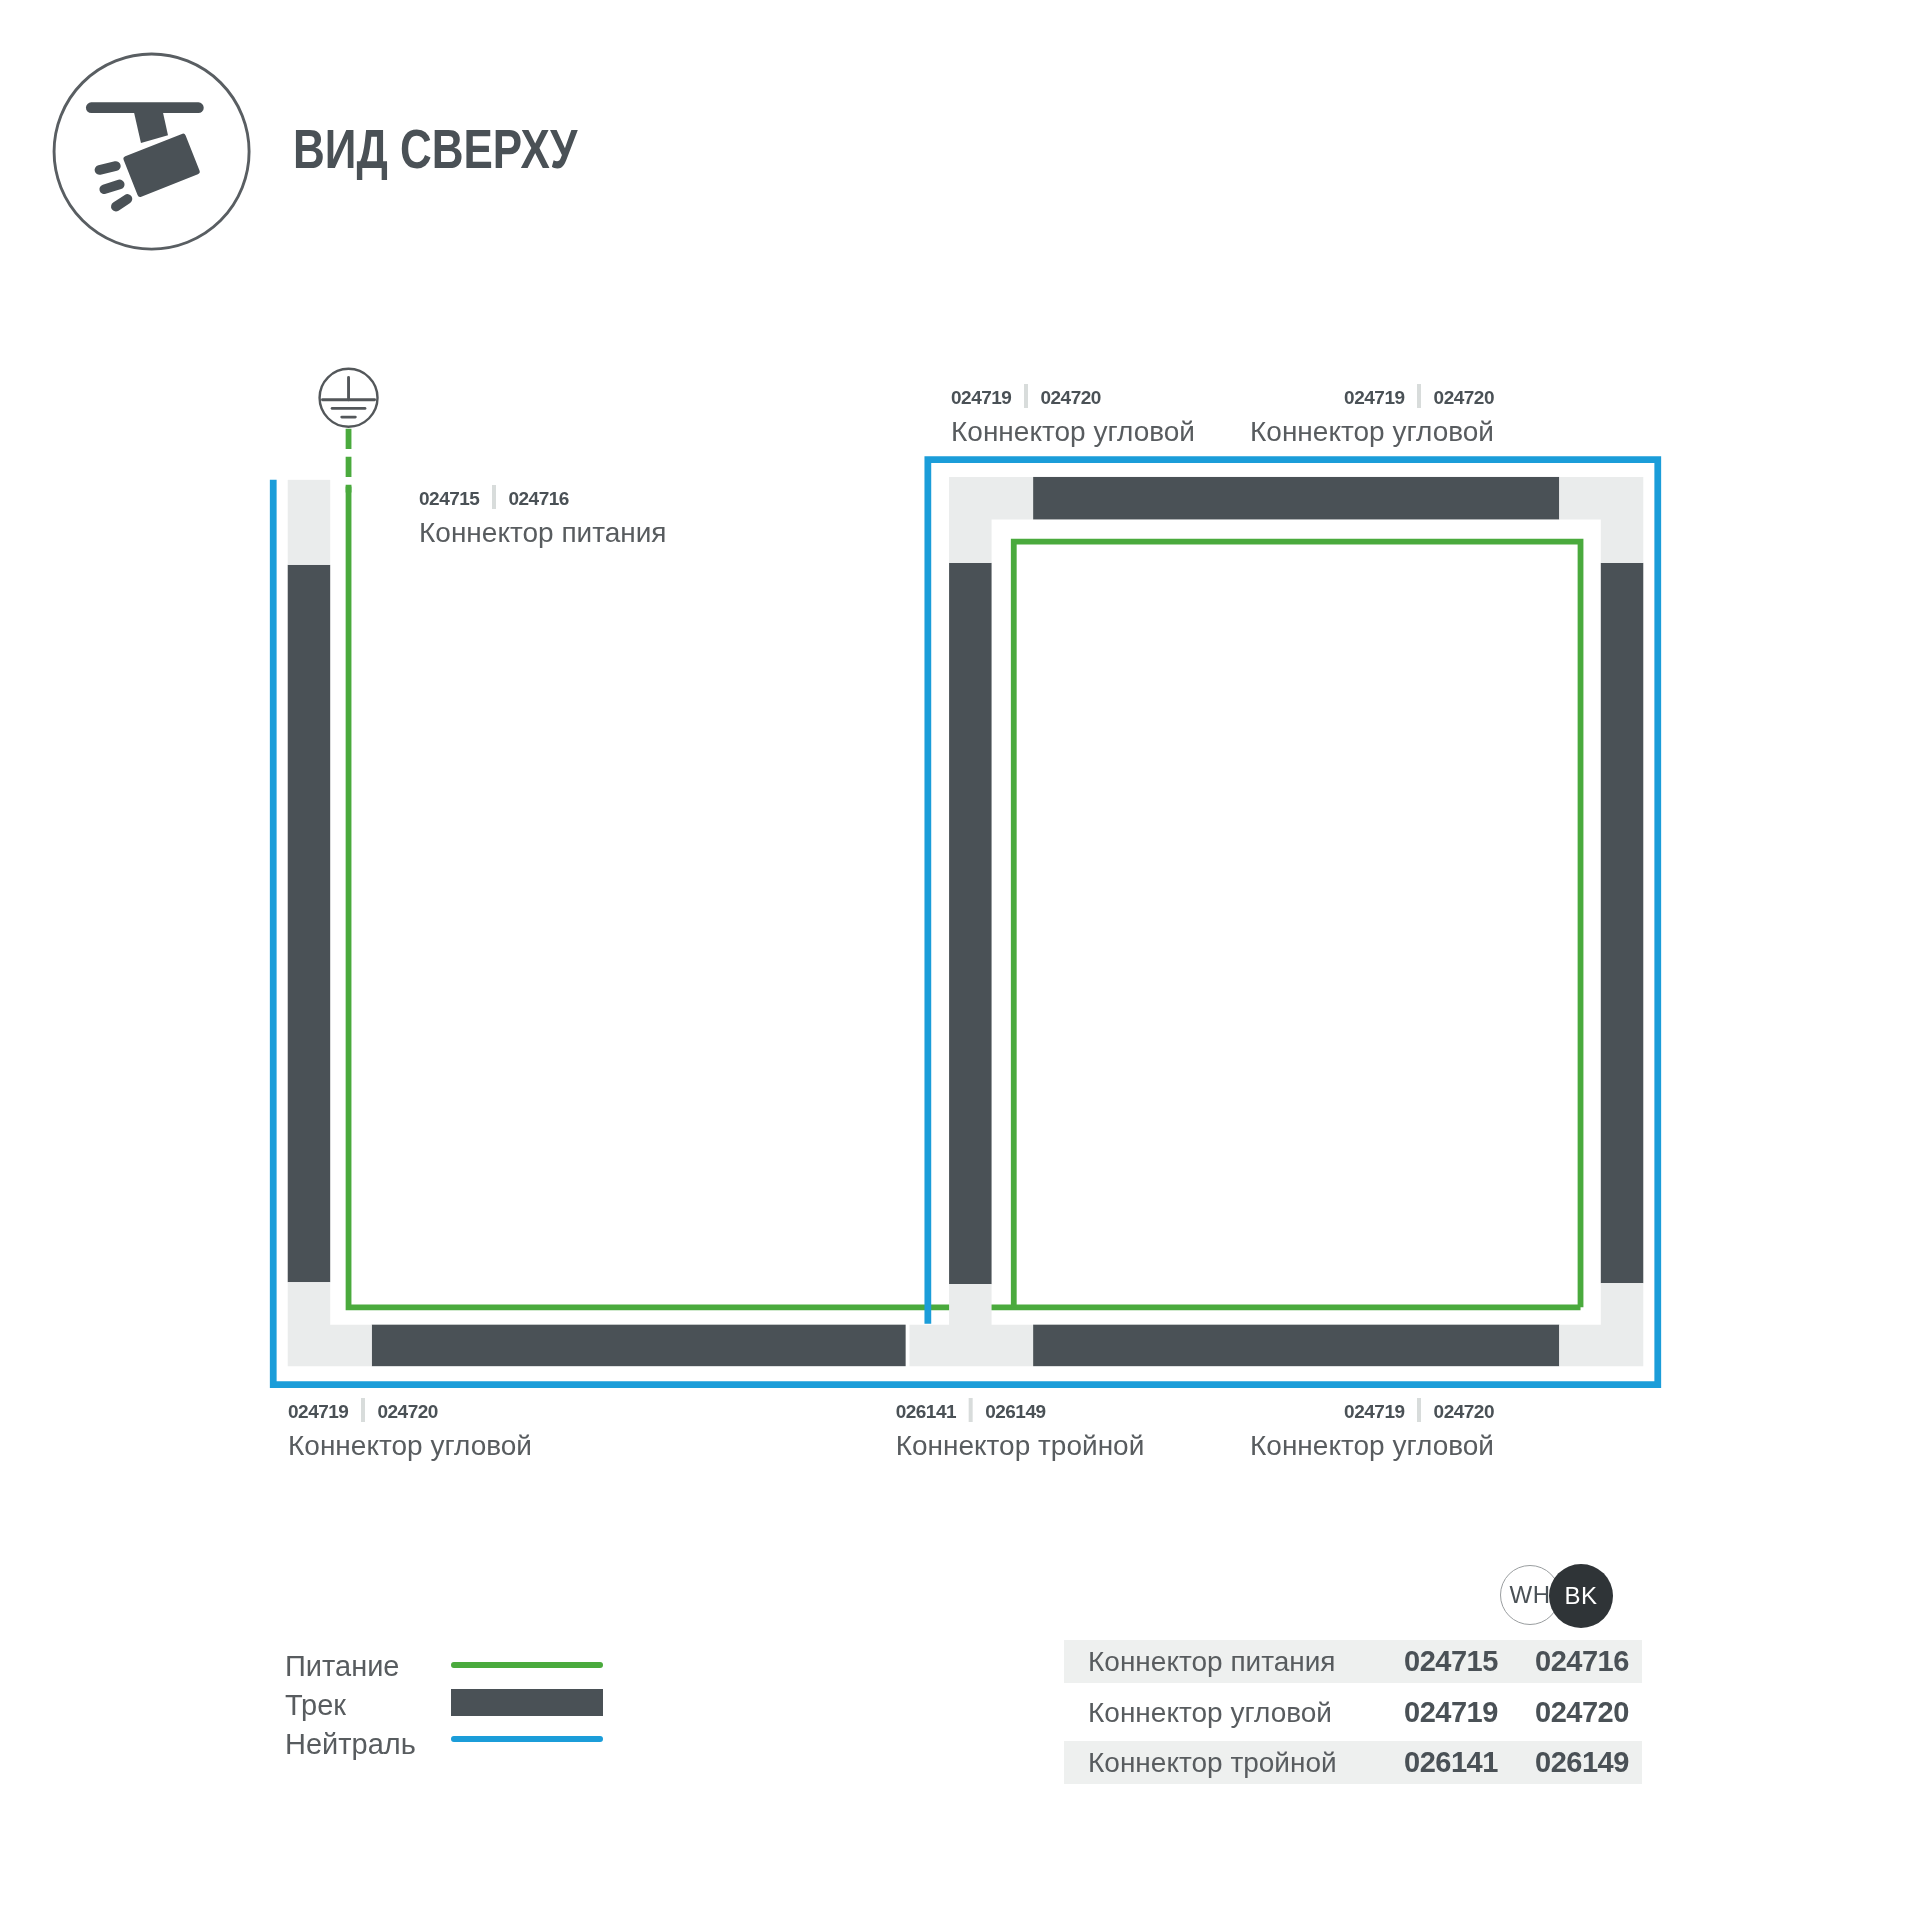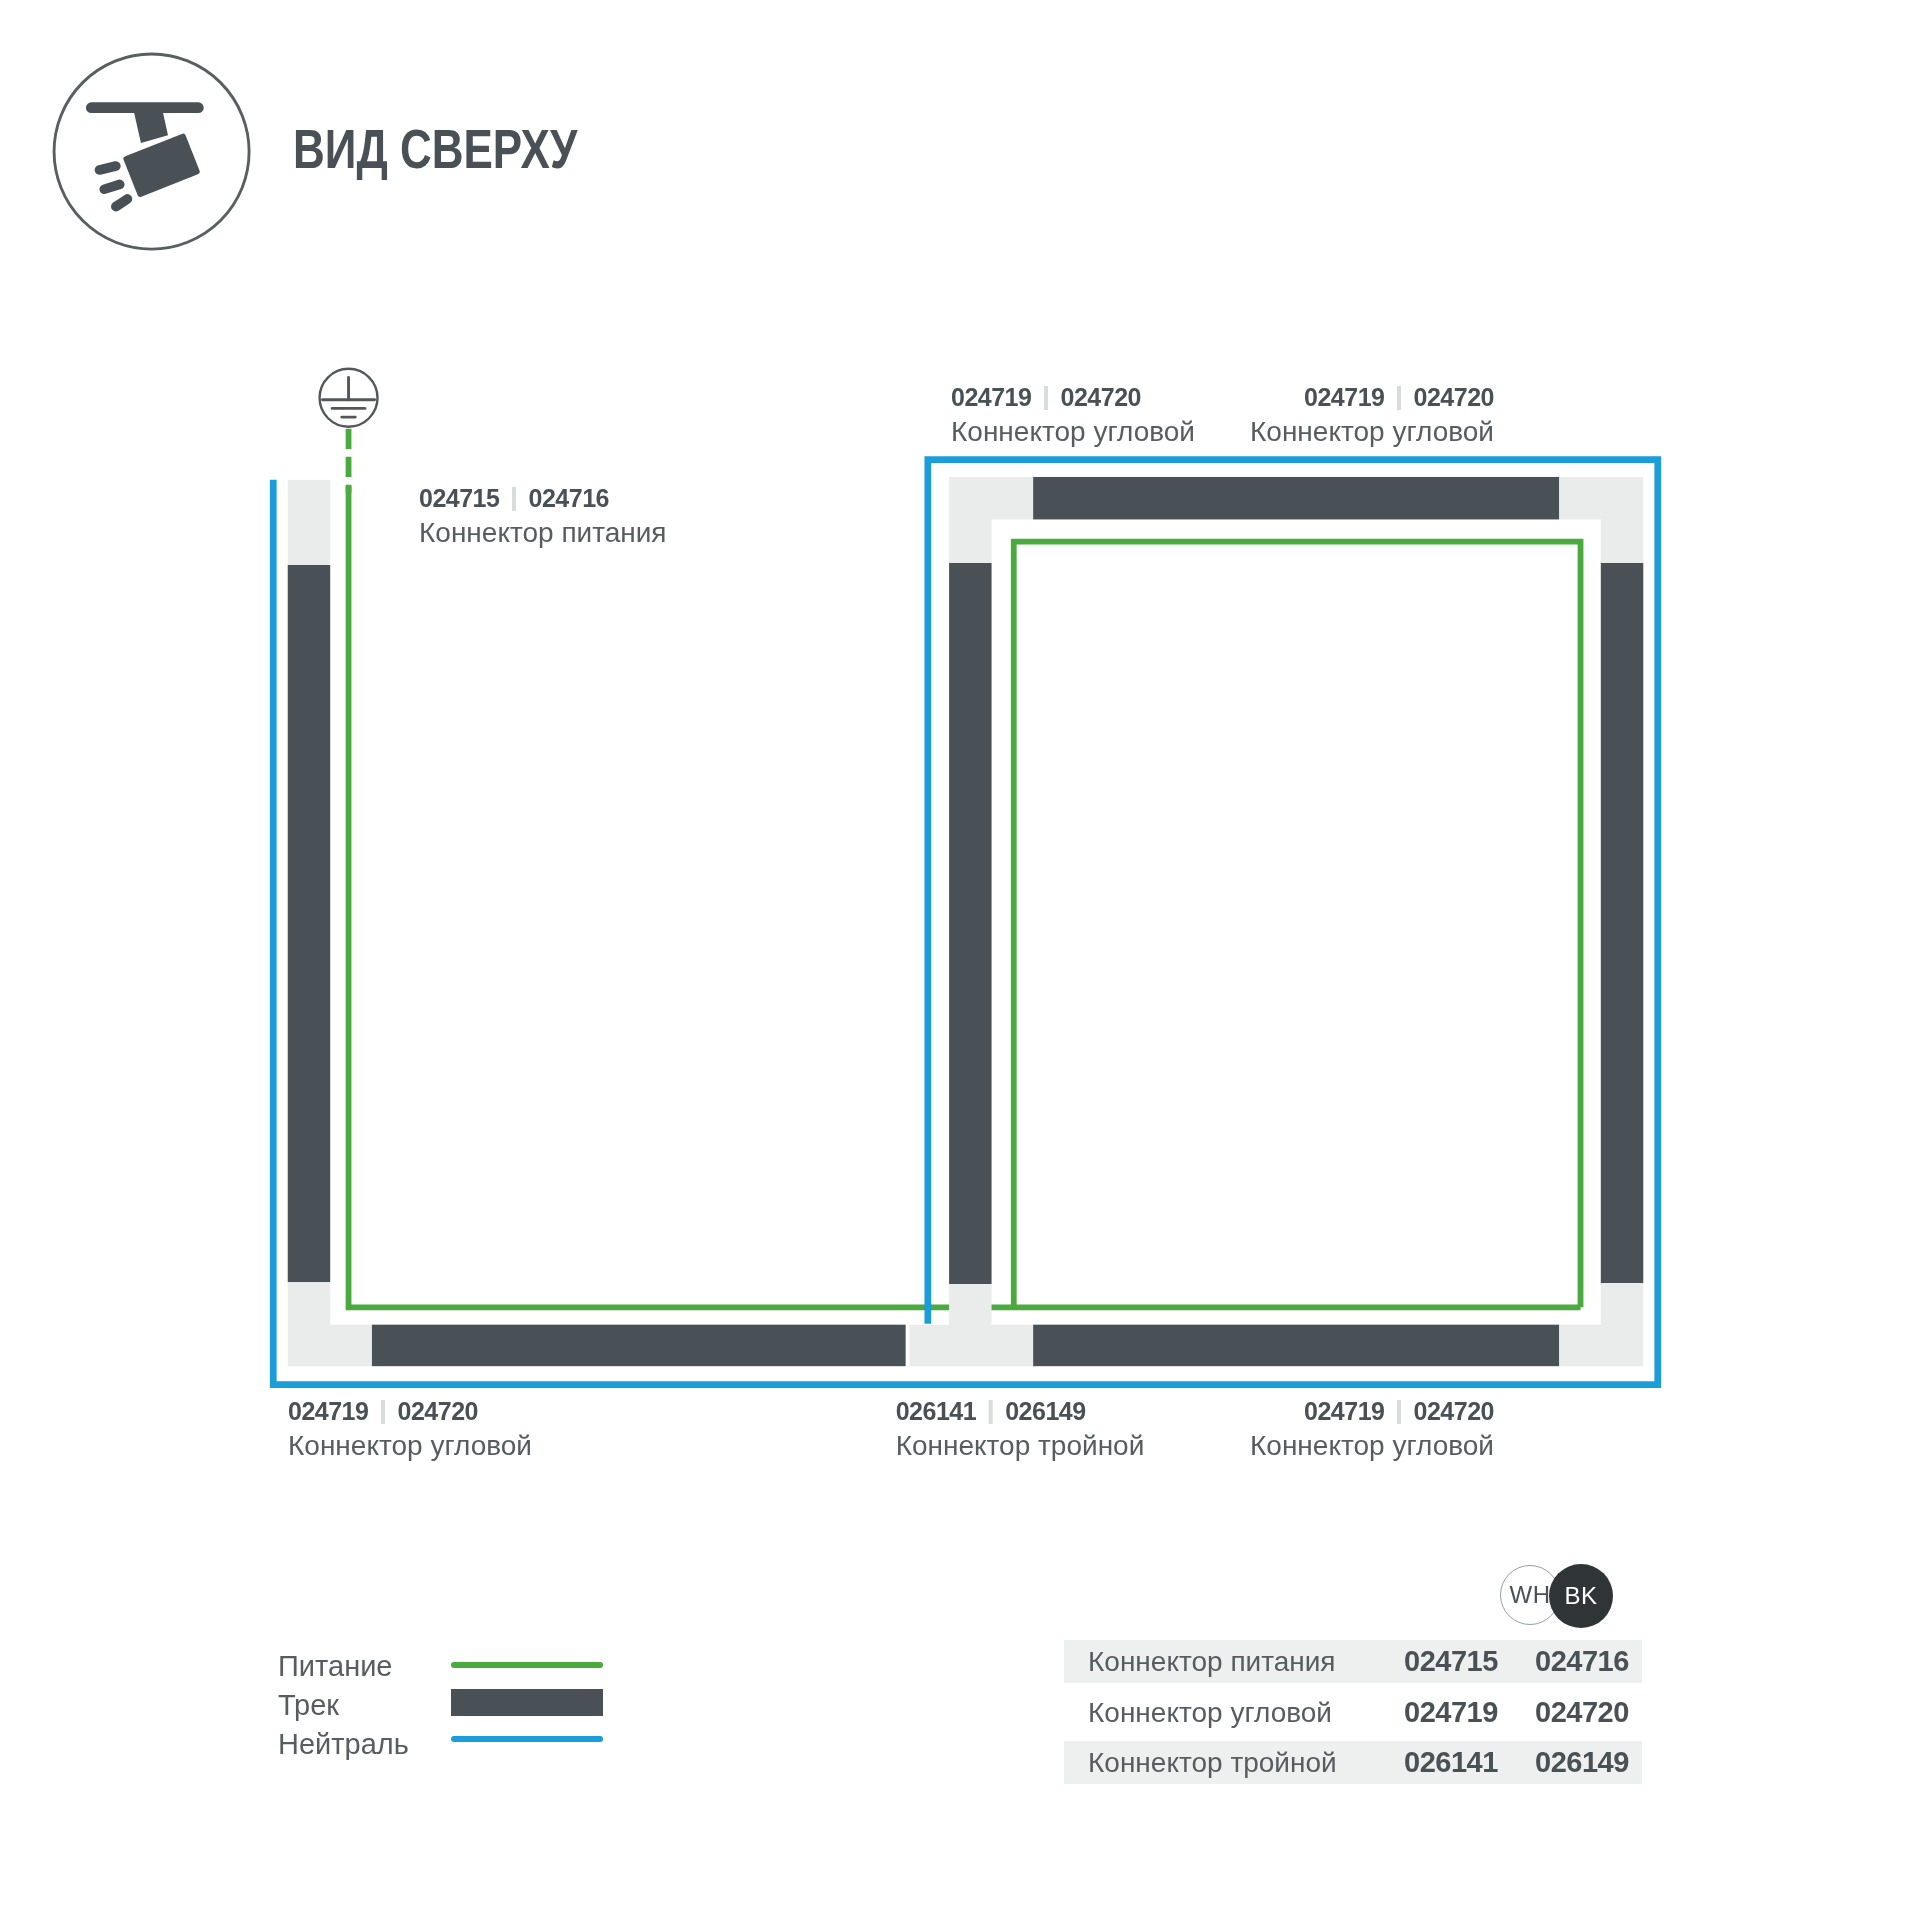--- a/index.html
+++ b/index.html
@@ -14,41 +14,41 @@
   .page-title{
     position:absolute;left:293px;top:122px;
     font-size:55px;font-weight:700;line-height:55px;letter-spacing:0px;
     color:var(--text-dark);transform:scaleX(0.8);transform-origin:left top;
     white-space:nowrap;
   }
 
   
   .part-label{position:absolute;white-space:nowrap;}
   .part-label .nums{
-    font-size:25px;font-weight:700;letter-spacing:-0.5px;line-height:31px;
+    font-size:19px;font-weight:700;letter-spacing:-0.5px;line-height:31px;
     color:var(--text-dark);
   }
   .part-label .sep{
     display:inline-block;width:3.9px;height:24px;background:var(--sep-gray,#d8dcdb);
     margin:0 12.6px;vertical-align:-3.9px;
   }
   .part-label .desc{
     font-size:28px;font-weight:400;line-height:30px;margin-top:3.9px;
     color:var(--text-mid,#585c5f);
   }
   .pl-power{left:375px;top:483px;margin-left:44px;}
   .pl-top-mid{left:951px;top:382px;}
   .pl-top-right{right:280px;top:382px;text-align:right;}
   .pl-bottom-left{left:288px;top:1396px;}
   .pl-bottom-mid{left:1020px;top:1396px;transform:translateX(-50%);}
   .pl-bottom-right{right:280px;top:1396px;text-align:right;}
 
   
   .legend-label{
-    position:absolute;left:278px;font-size:29px;line-height:31px;
+    position:absolute;left:285px;font-size:29px;line-height:31px;
     color:var(--text-mid);white-space:nowrap;
   }
   .legend-swatch{position:absolute;left:451px;width:152px;}
   .sw-power{top:1662px;height:5.8px;border-radius:2.9px;background:var(--green,#4aaa3d);}
   .sw-track{top:1689px;height:27px;background:var(--track,#4a5156);}
   .sw-neutral{top:1736px;height:5.8px;border-radius:2.9px;background:var(--blue,#1b9dd9);}
   .ll-power{top:1651px;}
   .ll-track{top:1690px;}
   .ll-neutral{top:1729px;}
 

